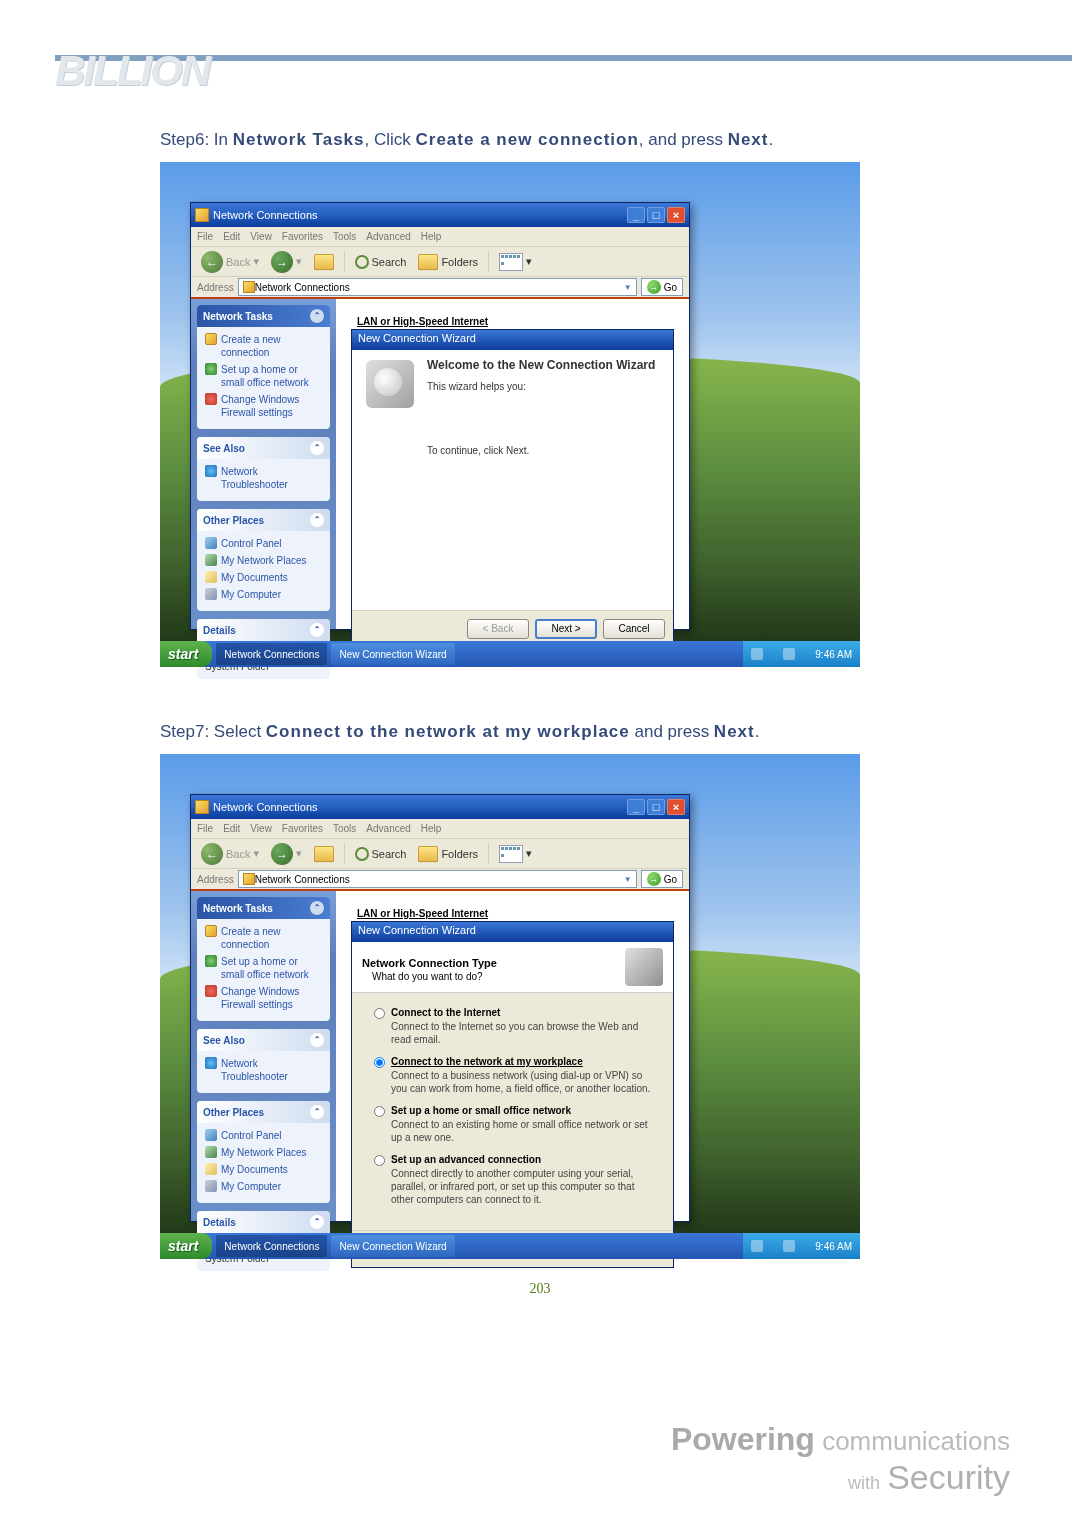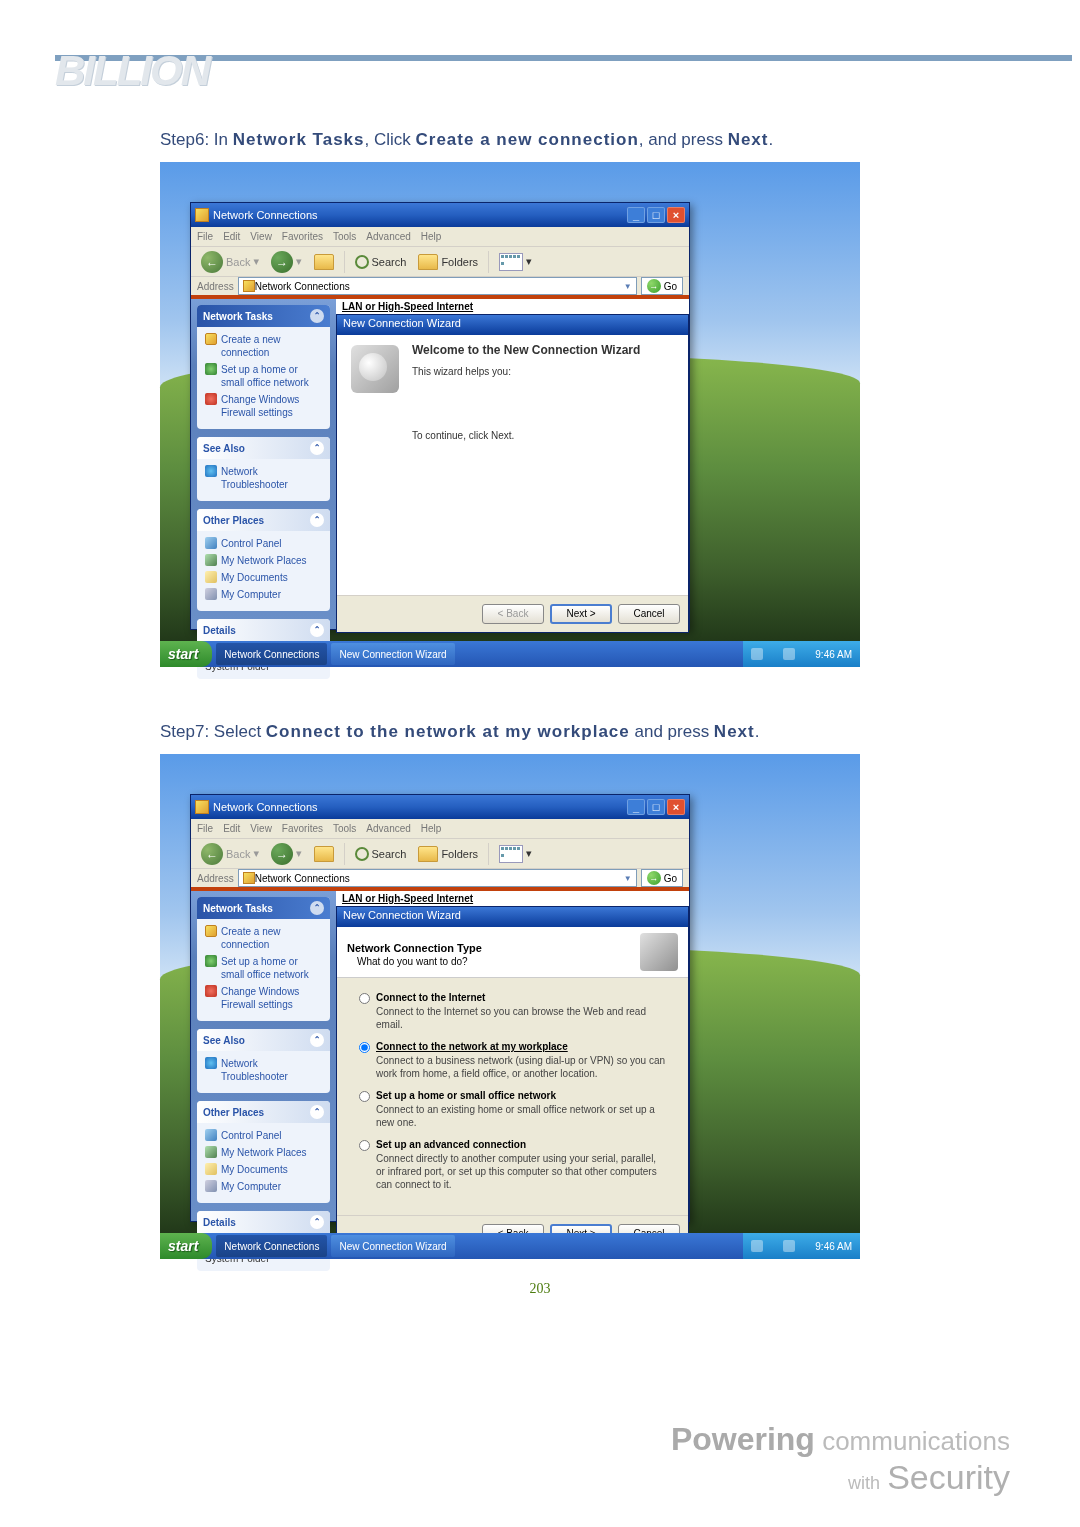--- a/index.html
+++ b/index.html
@@ -98,21 +98,21 @@
   .toolbar .tbtn { display:flex; align-items:center; gap:3px; padding:2px 4px; color:#999; }
   .toolbar .tbtn.en { color:#333; }
   .toolbar .circ { width:22px; height:22px; border-radius:50%; background:radial-gradient(circle at 30% 30%,#8fb86a,#4a7a3a); display:flex; align-items:center; justify-content:center; color:#fff; font-size:12px;}
   .toolbar .circ.fwd { background:radial-gradient(circle at 30% 30%,#6aa85a,#3a6f2d);}
   .toolbar .sep { width:1px; height:22px; background:#d4d0c8; margin:0 2px; }
   .toolbar .fld { width:20px; height:16px; background:linear-gradient(to bottom,#ffe58a,#e8b94a); border-radius:2px 2px 0 0; border:1px solid #c89a3a;}
   .toolbar .srch { width:14px; height:14px; border:2px solid #5a8a3a; border-radius:50%; position:relative;}
   .toolbar .viewbtn { width:24px; height:18px; background:#fff; border:1px solid #99b; display:flex; flex-wrap:wrap; padding:1px; gap:1px;}
   .toolbar .viewbtn i { width:3px; height:3px; background:#69a;}
   .addressbar {
-    height:22px; background:#ece9d8; border-bottom:4px solid #c2410c;
+    height:22px; background:#ece9d8; border-bottom:2px solid #c2410c;
     display:flex; align-items:center; padding:0 6px; font-size:10px; gap:4px;
   }
   .addressbar .lbl { color:#777; }
   .addressbar .addr { flex:1; background:#fff; border:1px solid #7f9db9; height:18px; padding:1px 4px; display:flex; align-items:center;}
   .addressbar .addr .drop { margin-left:auto; color:#5a7db5; font-size:8px;}
   .addressbar .go { background:#fff; border:1px solid #7f9db9; height:18px; padding:0 5px; display:flex; align-items:center; gap:3px;}
   .addressbar .go .arr { width:14px; height:14px; background:radial-gradient(circle at 30% 30%,#8fd86a,#3a9f2d); border-radius:50%; color:#fff; text-align:center; line-height:14px; font-size:9px;}
   .content { display:flex; height:330px; }
   .sidepanel {
     width:145px;
@@ -130,21 +130,21 @@
   .ico.nc { background:linear-gradient(135deg,#f8e060,#e0a030); border:1px solid #c08020;}
   .ico.hm { background:radial-gradient(circle,#80d070,#308030);}
   .ico.fw { background:radial-gradient(circle,#f07060,#c03020);}
   .ico.ts { background:radial-gradient(circle,#60c0f0,#2070c0);}
   .ico.cp { background:linear-gradient(135deg,#a0d0f0,#4080c0);}
   .ico.np { background:linear-gradient(135deg,#b0e0b0,#508050);}
   .ico.md { background:linear-gradient(135deg,#fff0b0,#e0c060);}
   .ico.mc { background:linear-gradient(135deg,#d0d0e0,#8090b0);}
   .details-body { padding:6px 8px; color:#333; line-height:1.3;}
   .details-body b { color:#000; }
-  .mainarea { flex:1; background:#fff; padding:0; }
+  .mainarea { flex:1; background:#fff; padding:15px; }
   .catlbl { background:#fff; padding:2px 6px; font-size:10px; font-weight:bold; }
   .catlbl a { color:#000; text-decoration:underline; }
   .wizard {
     border:1px solid #0a246a; background:#ece9d8; margin:0;
   }
   .wizhdr {
     height:20px; background:linear-gradient(to bottom,#3b77d6,#0a3b9a);
     color:#fff; padding:2px 6px; font-size:11px;
   }
   .wizbody { background:#fff; padding:0; min-height:260px; display:flex;justify-content:center; }

